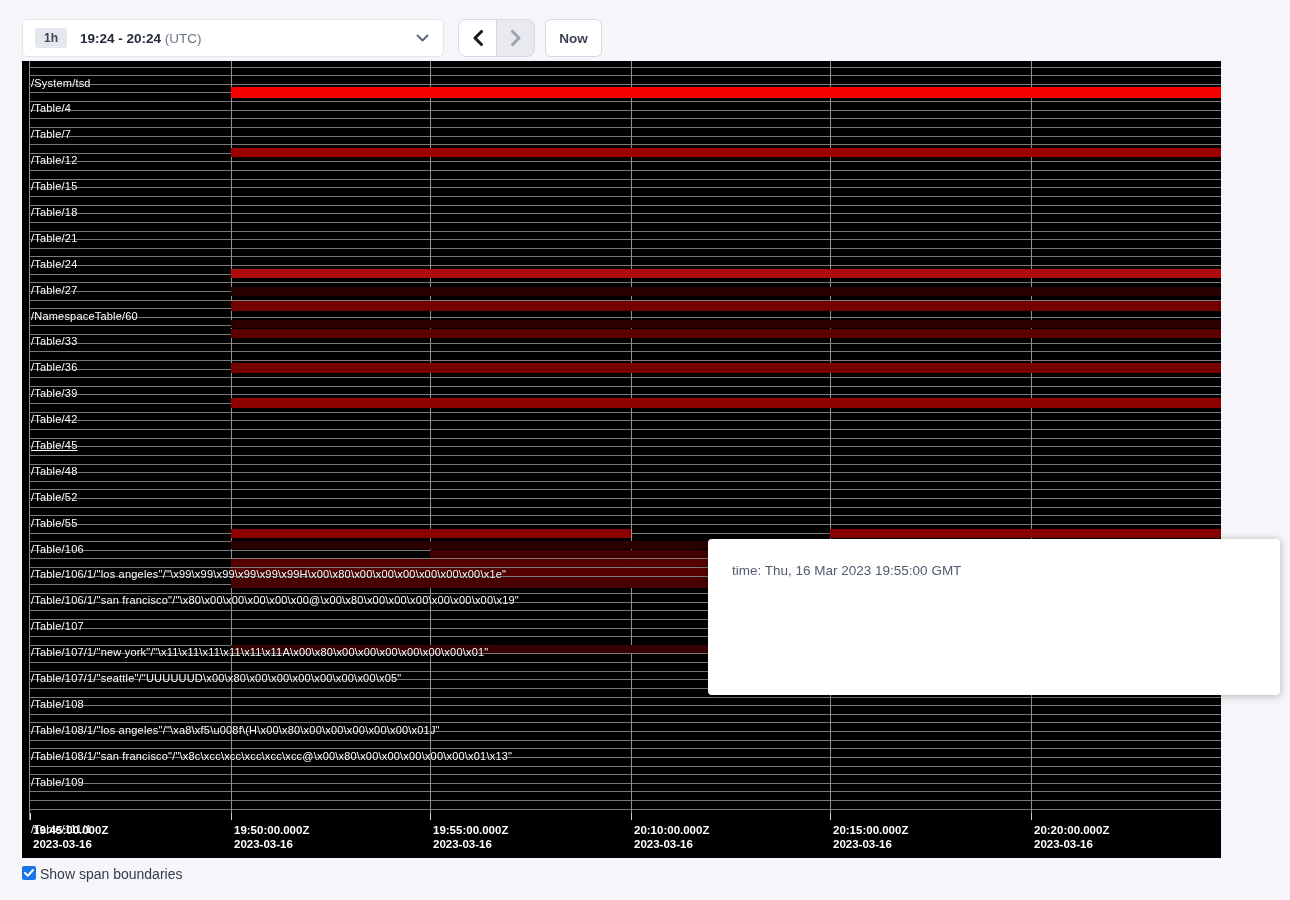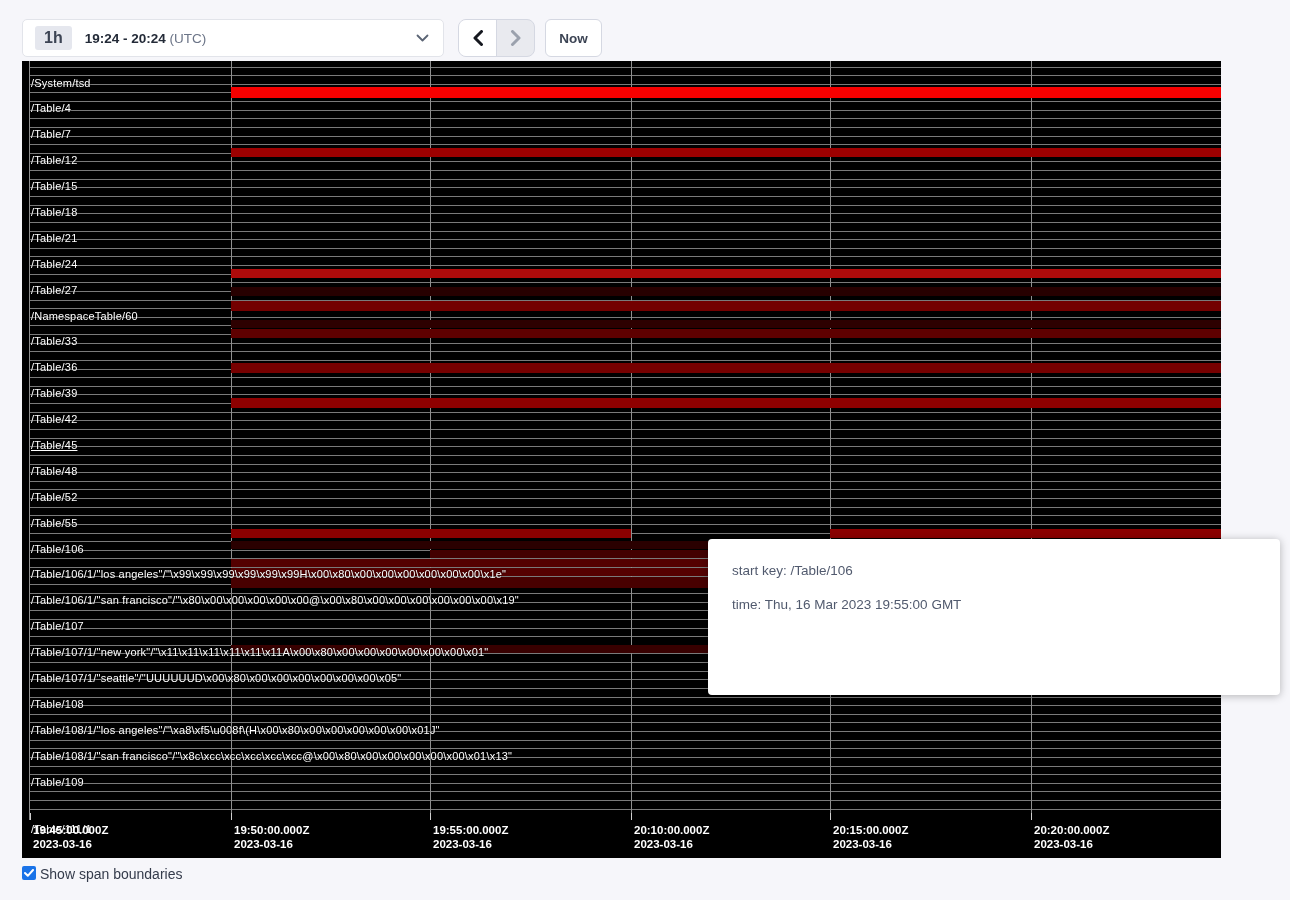--- a/index.html
+++ b/index.html
@@ -9,21 +9,21 @@
     font-family:"Liberation Sans", sans-serif;
   }
   
   .toolbar{position:absolute;left:0;top:0;width:1290px;height:61px;}
   .time-selector{
     position:absolute;left:22px;top:19px;width:422px;height:38px;
     background:#fff;border:1px solid #e2e4ea;border-radius:5px;
     box-sizing:border-box;display:flex;align-items:center;padding:0 14px 0 12px;cursor:pointer;
   }
   .chip{
-    background:#e5e7ee;color:#3c4454;font-weight:bold;font-size:16px;
+    background:#e5e7ee;color:#3c4454;font-weight:bold;font-size:12px;
     padding:4px 9px;border-radius:3px;line-height:1;
   }
   .range{margin-left:13px;font-size:13.5px;color:#242b38;white-space:nowrap;}
   .range b{font-weight:bold;}
   .tz{color:#6b7487;font-weight:normal;}
   .sel-caret{margin-left:auto;}
   .pager{
     position:absolute;left:458px;top:19px;width:77px;height:38px;
     border:1px solid #d5d8e2;border-radius:8px;background:#e9eaef;
     box-sizing:border-box;display:flex;overflow:hidden;
@@ -309,21 +309,20 @@
       <div>2023-03-16</div>
     </div>
     <div class="axis-tick" style="left: 1009px; top: 752px;"></div>
     <div class="axis-label" style="left: 1012px; top: 762px;">
       <div>20:20:00.000Z</div>
       <div>2023-03-16</div>
     </div>
   </div>
 
 <div class="kv-tooltip">
-  <div class="tip-line">start key: /Table/106</div>
   <div class="tip-line">time: Thu, 16 Mar 2023 19:55:00 GMT</div>
 </div>
 
 <div class="footer">
   <span class="checkbox">
     <svg width="10" height="8" viewBox="0 0 10 8">
         <polyline points="1,4 3.8,6.8 9,1" fill="none" stroke="#fff" stroke-width="2" stroke-linecap="round" stroke-linejoin="round"></polyline>
       </svg>
   </span>
   <span class="checkbox-label">Show span boundaries</span>

